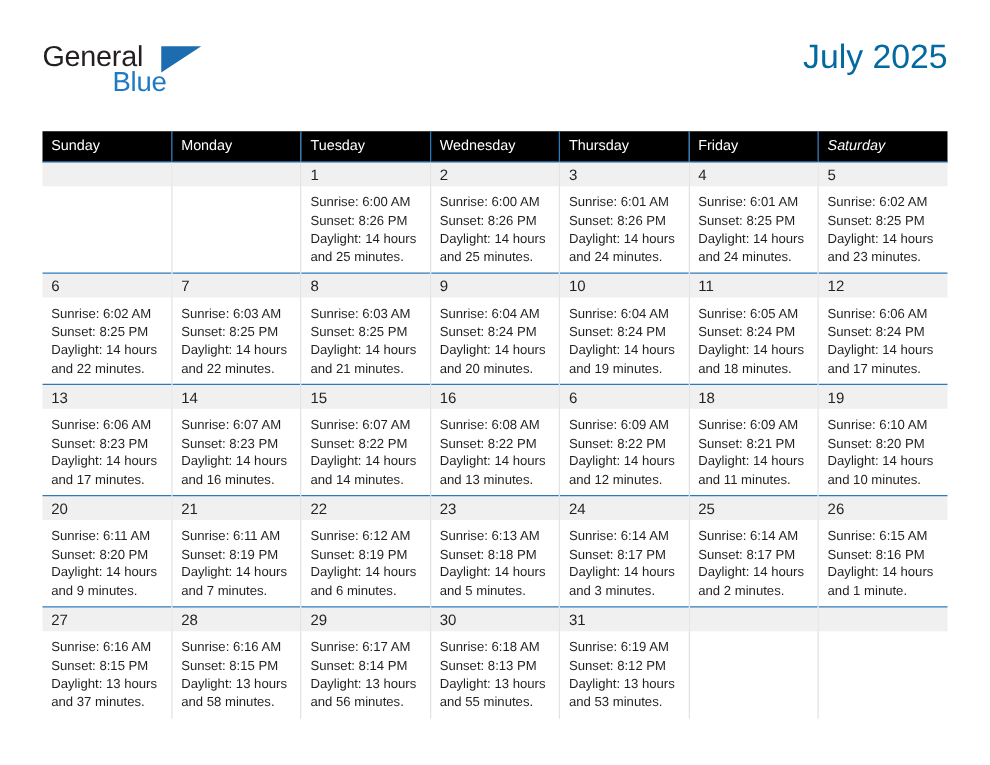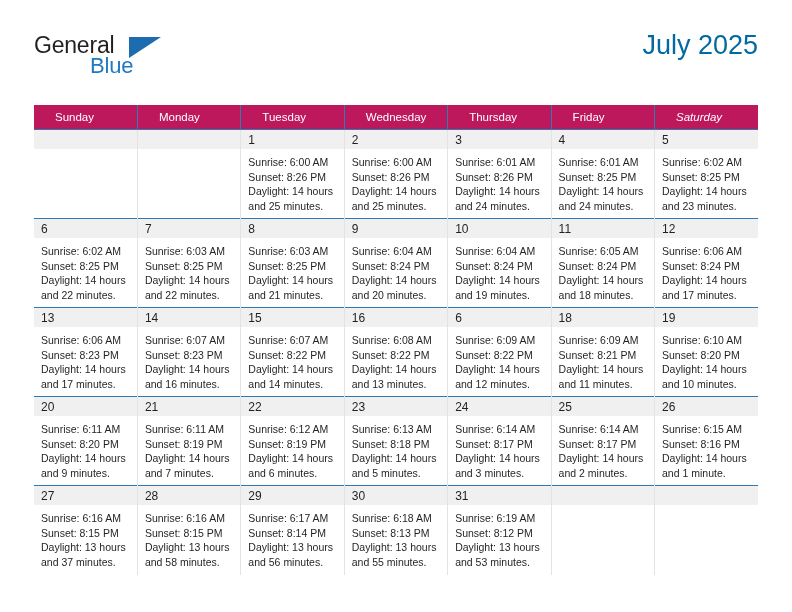--- a/index.html
+++ b/index.html
@@ -87,26 +87,26 @@
   
   .calendar {
     position: absolute;
     left: 34px;
     top: 105px;
     width: 724px;
     border-collapse: collapse;
     table-layout: fixed;
   }
   .calendar th {
-    background: #be185d;
+    background: #000000;
     color: #ffffff;
     font-size: 11.5px;
     font-weight: normal;
     text-align: left;
-    padding: 6px 0 6px 21px;
+    padding: 6px 0 6px 7px;
     height: 21px;
     box-sizing: border-box;
     border-right: 1px solid #2e7ab8;
   }
   .calendar td {
     vertical-align: top;
     padding: 0;
     border-top: 1px solid #2e7ab8;
     border-right: 1px solid #e3e3e3;
     background: #ffffff;

